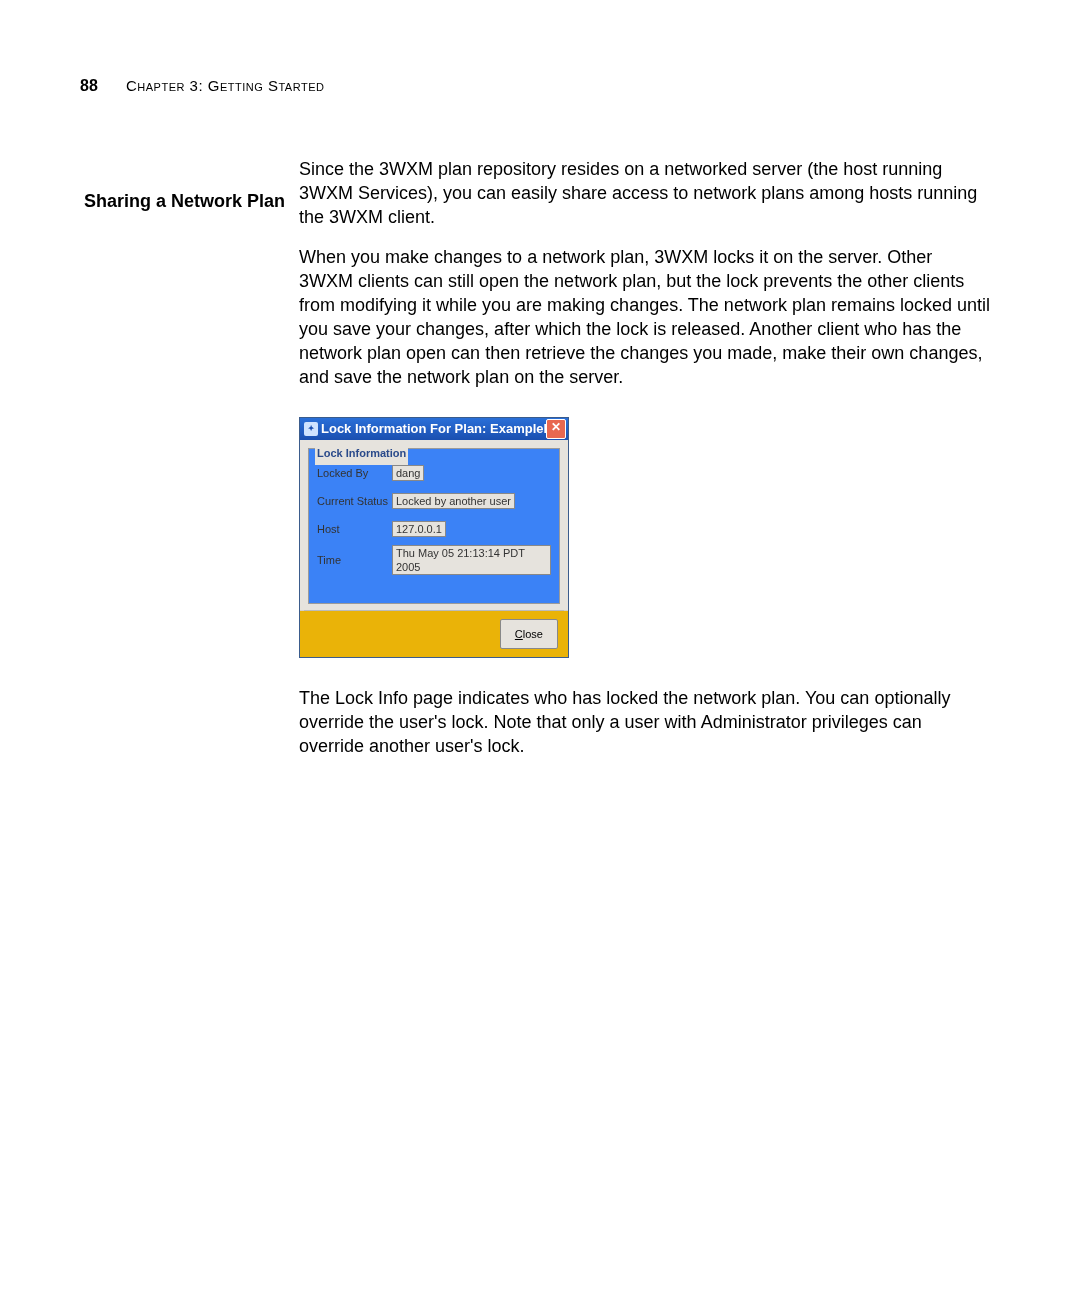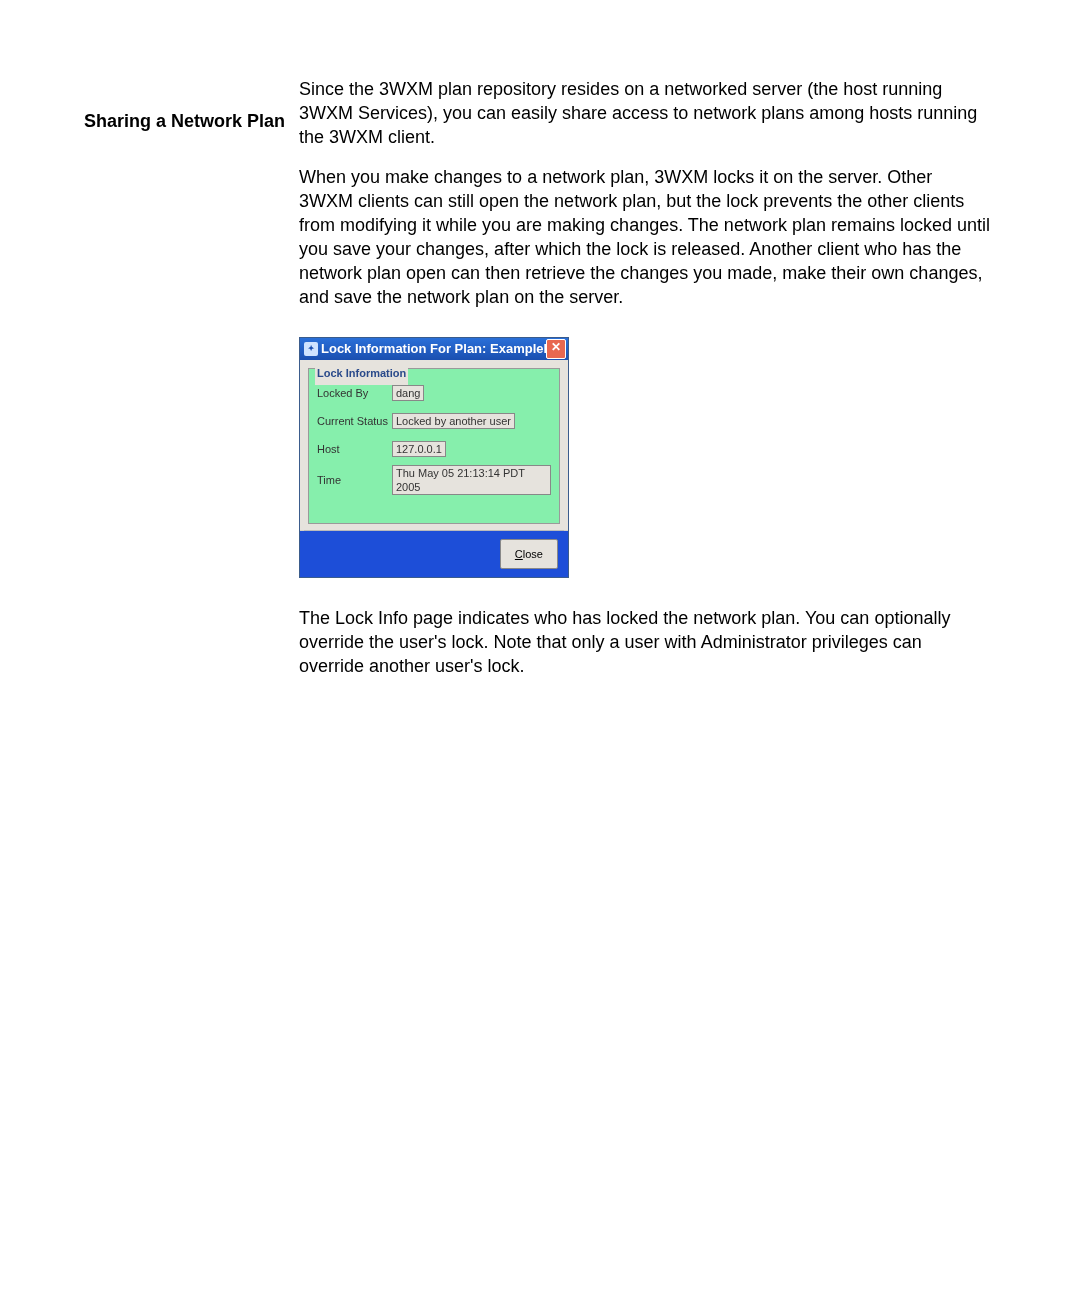--- a/index.html
+++ b/index.html
@@ -101,21 +101,21 @@
     cursor: pointer;
   }
   .dialog-body {
     padding: 8px 8px 6px 8px;
     background: #e6e3dd;
   }
   .groupbox {
     border: 1px solid #9a9a9a;
     position: relative;
     padding: 12px 8px 24px 8px;
-    background: #86efac;
+    background: #3b82f6;
   }
   .groupbox-title {
     position: absolute;
     top: -8px;
     left: 6px;
     background: #e6e3dd;
     color: #2a4a8a;
     font-size: 11px;
     font-weight: bold;
     padding: 0 2px;
@@ -139,39 +139,43 @@
     display: inline-block;
   }
   .dialog-separator {
     border-top: 1px solid #bbb;
     margin: 0 4px;
   }
   .dialog-footer {
     display: flex;
     justify-content: flex-end;
     padding: 8px 10px;
-    background: #1d4ed8;
+    background: #eab308;
   }
   .close-btn {
     font-size: 11px;
     padding: 2px 14px;
     background: #e6e3dd;
     border: 1px solid #888;
     border-radius: 2px;
     cursor: pointer;
   }
   .close-btn .u {
     text-decoration: underline;
   }
 </style>
 </head>
 <body>
 
 <div class="page">
 
+  <div class="header-line">
+    <span class="page-number">88</span>
+    <span class="chapter-text">Chapter 3: Getting Started</span>
+  </div>
 
   <div class="content-row">
     <div class="side-heading">Sharing a Network Plan</div>
     <div class="body-col">
       <p>Since the 3WXM plan repository resides on a networked server (the host running 3WXM Services), you can easily share access to network plans among hosts running the 3WXM client.</p>
       <p>When you make changes to a network plan, 3WXM locks it on the server. Other 3WXM clients can still open the network plan, but the lock prevents the other clients from modifying it while you are making changes. The network plan remains locked until you save your changes, after which the lock is released. Another client who has the network plan open can then retrieve the changes you made, make their own changes, and save the network plan on the server.</p>
 
       <div class="dialog-outer">
         <div class="dialog-titlebar">
           <span class="dialog-icon">✦</span>

